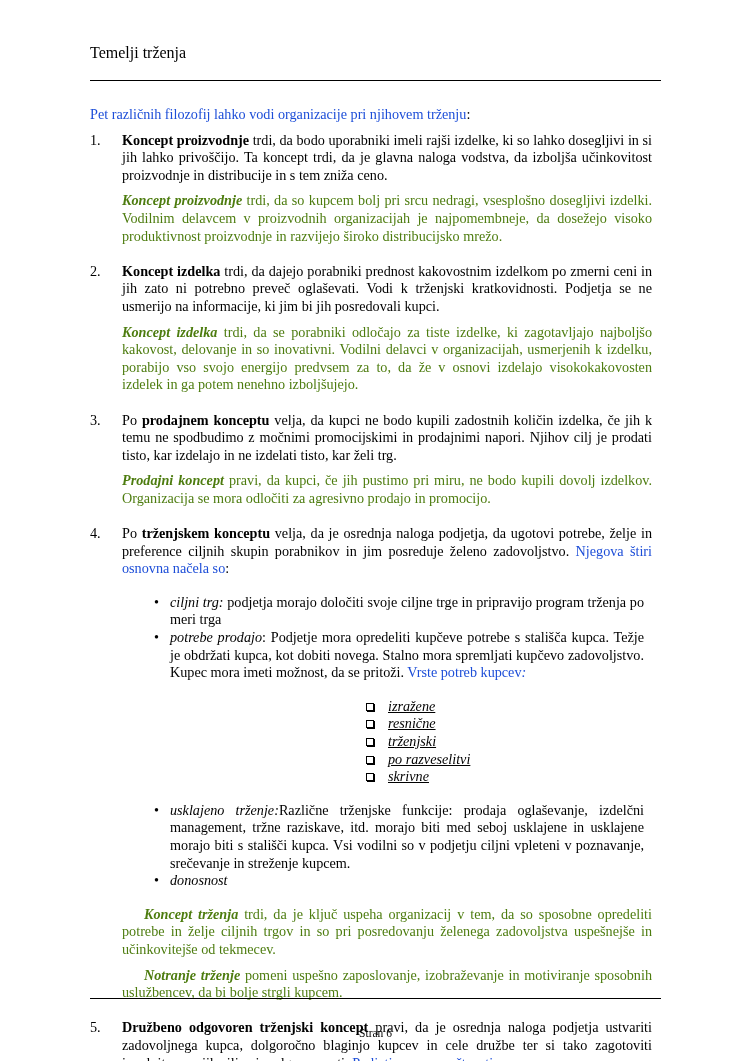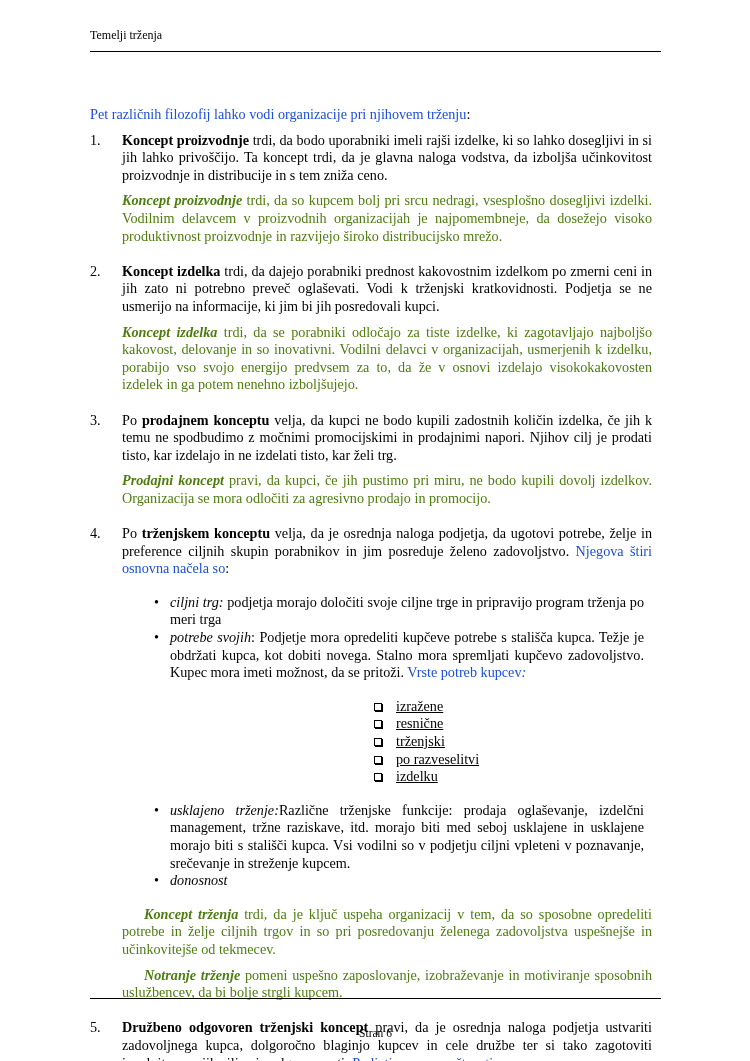--- a/index.html
+++ b/index.html
@@ -1,34 +1,34 @@
 <!DOCTYPE html>
 <html><head>
 <meta charset="utf-8">
 <style>
   html, body { margin: 0; padding: 0; background: #ffffff; }
   body { width: 750px; height: 1061px; position: relative; overflow: hidden;
          font-family: "Liberation Serif", serif; color: #000; }
-  .header { position: absolute; left: 90px; top: 28px; width: 571px; font-size: 12px;
-            border-bottom: 1px solid #000; padding-bottom: 8px; }
+  .header { position: absolute; left: 90px; top: 44px; width: 571px; font-size: 16px;
+            border-bottom: 1px solid #000; padding-bottom: 18px; }
   .footer-line { position: absolute; left: 90px; top: 998px; width: 571px; border-top: 1px solid #000; }
   .footer { position: absolute; left: 90px; top: 1003px; width: 571px; text-align: center; font-size: 11.5px; margin-top: 24px; }
   .content { position: absolute; left: 90px; top: 106px; width: 570px; font-size: 14.2px; line-height: 17.6px; }
   .purple { color: #1d4ed8; }
   .blue { color: #4d7c0f; }
   .intro { margin: 0; }
   ol.main { margin: 0; padding: 0; list-style: none; }
   ol.main > li { position: relative; padding-left: 24px; text-align: justify; margin-bottom: 17.6px; }
   .num { position: absolute; left: 0; top: 0; }
   p { margin: 8px; }
   .bi { font-weight: bold; font-style: italic; }
   ul.bul { margin: 16px; padding: 0 0 0 40px; list-style: none; }
   ul.bul > li { position: relative; padding-left: 0; text-align: justify; }
   ul.bul > li::before { content: "\2022"; position: absolute; left: -16px; top: 0; }
-  ul.needs { margin: 8px; padding: 0 0 0 252px; list-style: none; }
+  ul.needs { margin: 0; padding: 0 0 0 252px; list-style: none; font-style: italic; }
   ul.needs li { position: relative; padding-left: 22px; }
   ul.needs li .box { position: absolute; left: 0; top: 5px; width: 6px; height: 6px; border: 1px solid #000;
                      box-shadow: 1px 1px 0 #000; }
   ul.needs li span.t { text-decoration: underline; }
   .indent { text-indent: 22px; }
 </style>
 </head>
 <body>
 
 <div class="header">Temelji trženja</div>
@@ -54,29 +54,29 @@
       <p><span>Po </span><b>prodajnem konceptu</b><span> velja, da kupci ne bodo kupili zadostnih količin izdelka, če jih k temu ne spodbudimo z močnimi promocijskimi in prodajnimi napori. Njihov cilj je prodati tisto, kar izdelajo in ne izdelati tisto, kar želi trg.</span></p>
       <p class="blue"><span class="bi">Prodajni koncept</span><span> pravi, da kupci, če jih pustimo pri miru, ne bodo kupili dovolj izdelkov. Organizacija se mora odločiti za agresivno prodajo in promocijo.</span></p>
     </li>
 
     <li>
       <span class="num">4.</span>
       <p><span>Po </span><b>trženjskem konceptu</b><span> velja, da je osrednja naloga podjetja, da ugotovi potrebe, želje in preference ciljnih skupin porabnikov in jim posreduje želeno zadovoljstvo. </span><span class="purple">Njegova štiri osnovna načela so</span><span>:</span></p>
 
       <ul class="bul">
         <li><i>ciljni trg:</i><span> podjetja morajo določiti svoje ciljne trge in pripravijo program trženja po meri trga</span></li>
-        <li><i>potrebe svojih</i><span>: Podjetje mora opredeliti kupčeve potrebe s stališča kupca. Težje je obdržati kupca, kot dobiti novega. Stalno mora spremljati kupčevo zadovoljstvo. Kupec mora imeti možnost, da se pritoži. </span><span class="purple">Vrste potreb kupcev</span><i class="purple">:</i></li>
+        <li><i>potrebe prodajo</i><span>: Podjetje mora opredeliti kupčeve potrebe s stališča kupca. Težje je obdržati kupca, kot dobiti novega. Stalno mora spremljati kupčevo zadovoljstvo. Kupec mora imeti možnost, da se pritoži. </span><span class="purple">Vrste potreb kupcev</span><i class="purple">:</i></li>
       </ul>
 
       <ul class="needs">
         <li><span class="box"></span><span class="t">izražene</span></li>
         <li><span class="box"></span><span class="t">resnične</span></li>
         <li><span class="box"></span><span class="t">trženjski</span></li>
         <li><span class="box"></span><span class="t">po razveselitvi</span></li>
-        <li><span class="box"></span><span class="t">izdelku</span></li>
+        <li><span class="box"></span><span class="t">skrivne</span></li>
       </ul>
 
       <ul class="bul">
         <li><i>usklajeno trženje:</i><span>Različne trženjske funkcije: prodaja oglaševanje, izdelčni management, tržne raziskave, itd. morajo biti med seboj usklajene in usklajene morajo biti s stališči kupca. Vsi vodilni so v podjetju ciljni vpleteni v poznavanje, srečevanje in streženje kupcem.</span></li>
         <li><i>donosnost</i></li>
       </ul>
 
       <p class="blue indent"><span class="bi">Koncept trženja</span><span> trdi, da je ključ uspeha organizacij v tem, da so sposobne opredeliti potrebe in želje ciljnih trgov in so pri posredovanju želenega zadovoljstva uspešnejše in učinkovitejše od tekmecev.</span></p>
       <p class="blue indent"><span class="bi">Notranje trženje</span><span> pomeni uspešno zaposlovanje, izobraževanje in motiviranje sposobnih uslužbencev, da bi bolje strgli kupcem.</span></p>
     </li>

